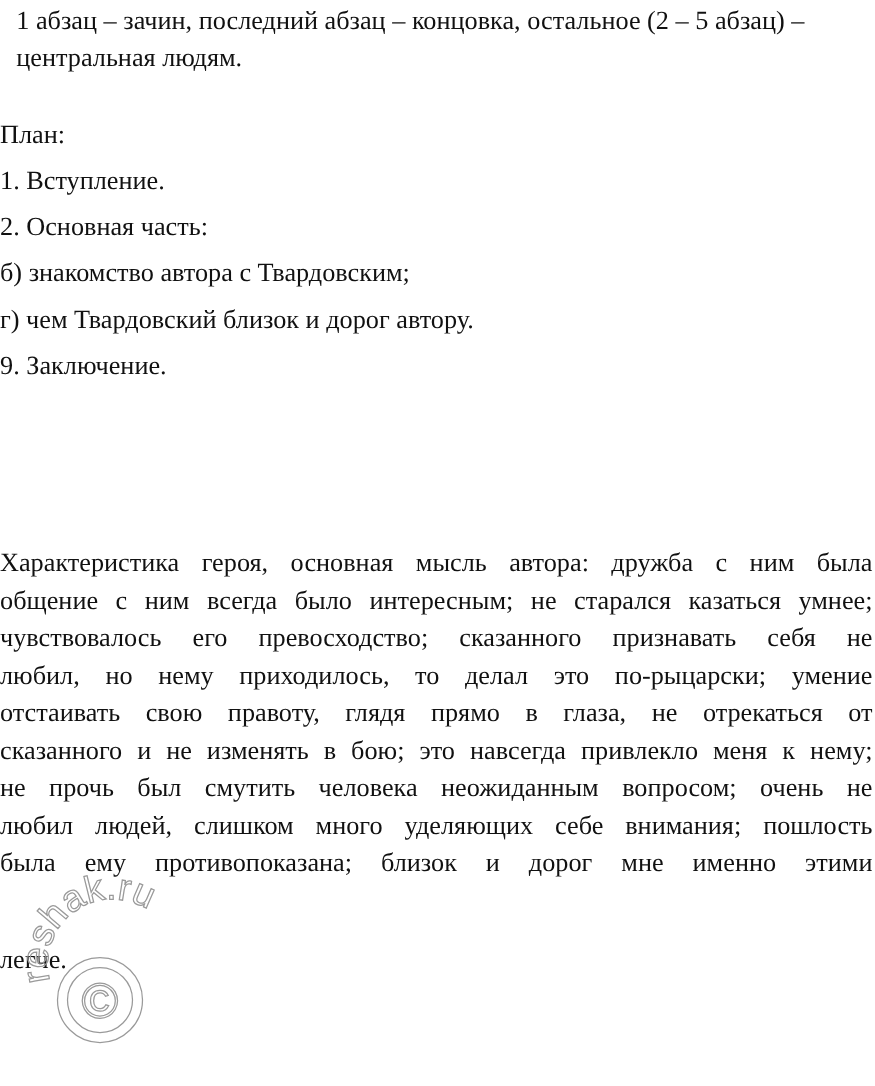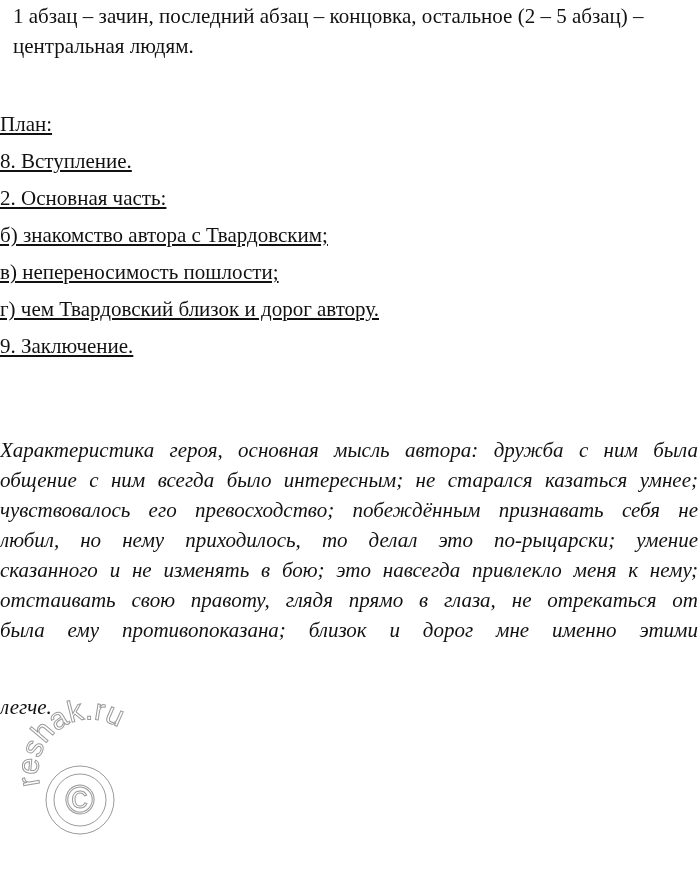--- a/index.html
+++ b/index.html
@@ -26,44 +26,42 @@
       position: absolute;
       left: 13px;
       top: 1px;
       width: 698px;
       line-height: 30px;
     }
     .intro-line { white-space: nowrap; display: block; }
     .plan {
       position: absolute;
       left: 0;
-      top: 109px;
+      top: 92px;
       width: 698px;
-      text-decoration: underline;
     }
     .plan-line {
       display: block;
       height: 37px;
       line-height: 30px;
       white-space: nowrap;
     }
     .body-para {
       position: absolute;
       left: 0;
       top: 435px;
       width: 698px;
     }
     .body-line {
       display: block;
       height: 30px;
       line-height: 30px;
       white-space: nowrap;
       text-align: justify;
       text-align-last: justify;
-      font-style: italic;
     }
     .body-line.last {
       text-align-last: left;
       margin-top: 47px;
     }
     .watermark {
       position: absolute;
       left: 18px;
       top: 690px;
       width: 150px;
@@ -76,35 +74,36 @@
 
 <div class="page">
 
   <div class="intro">
     <span class="intro-line">1 абзац – зачин, последний абзац – концовка, остальное (2 – 5 абзац) –</span>
     <span class="intro-line">центральная людям.</span>
   </div>
 
   <div class="plan">
     <span class="plan-line">План:</span>
-    <span class="plan-line">8. Вступление.</span>
+    <span class="plan-line">1. Вступление.</span>
     <span class="plan-line">2. Основная часть:</span>
     <span class="plan-line">б) знакомство автора с Твардовским;</span>
-    <span class="plan-line">в) непереносимость пошлости;</span>
     <span class="plan-line">г) чем Твардовский близок и дорог автору.</span>
     <span class="plan-line">9. Заключение.</span>
   </div>
 
   <div class="body-para">
     <span class="body-line">Характеристика героя, основная мысль автора: дружба с ним была</span>
     <span class="body-line">общение с ним всегда было интересным; не старался казаться умнее;</span>
-    <span class="body-line">чувствовалось его превосходство; побеждённым признавать себя не</span>
+    <span class="body-line">чувствовалось его превосходство; сказанного признавать себя не</span>
     <span class="body-line">любил, но нему приходилось, то делал это по-рыцарски; умение</span>
+    <span class="body-line">отстаивать свою правоту, глядя прямо в глаза, не отрекаться от</span>
     <span class="body-line">сказанного и не изменять в бою; это навсегда привлекло меня к нему;</span>
-    <span class="body-line">отстаивать свою правоту, глядя прямо в глаза, не отрекаться от</span>
+    <span class="body-line">не прочь был смутить человека неожиданным вопросом; очень не</span>
+    <span class="body-line">любил людей, слишком много уделяющих себе внимания; пошлость</span>
     <span class="body-line">была ему противопоказана; близок и дорог мне именно этими</span>
     <span class="body-line last">легче.</span>
   </div>
 
   <svg class="watermark" viewBox="0 0 150 150" xmlns="http://www.w3.org/2000/svg">
     <defs>
       <path id="wm-arc" d="M 22 95 A 52 52 0 0 1 112 48"></path>
     </defs>
     <g fill="none" stroke="#9a9a9a" stroke-width="1">
       <circle cx="62" cy="110" r="34"></circle>

